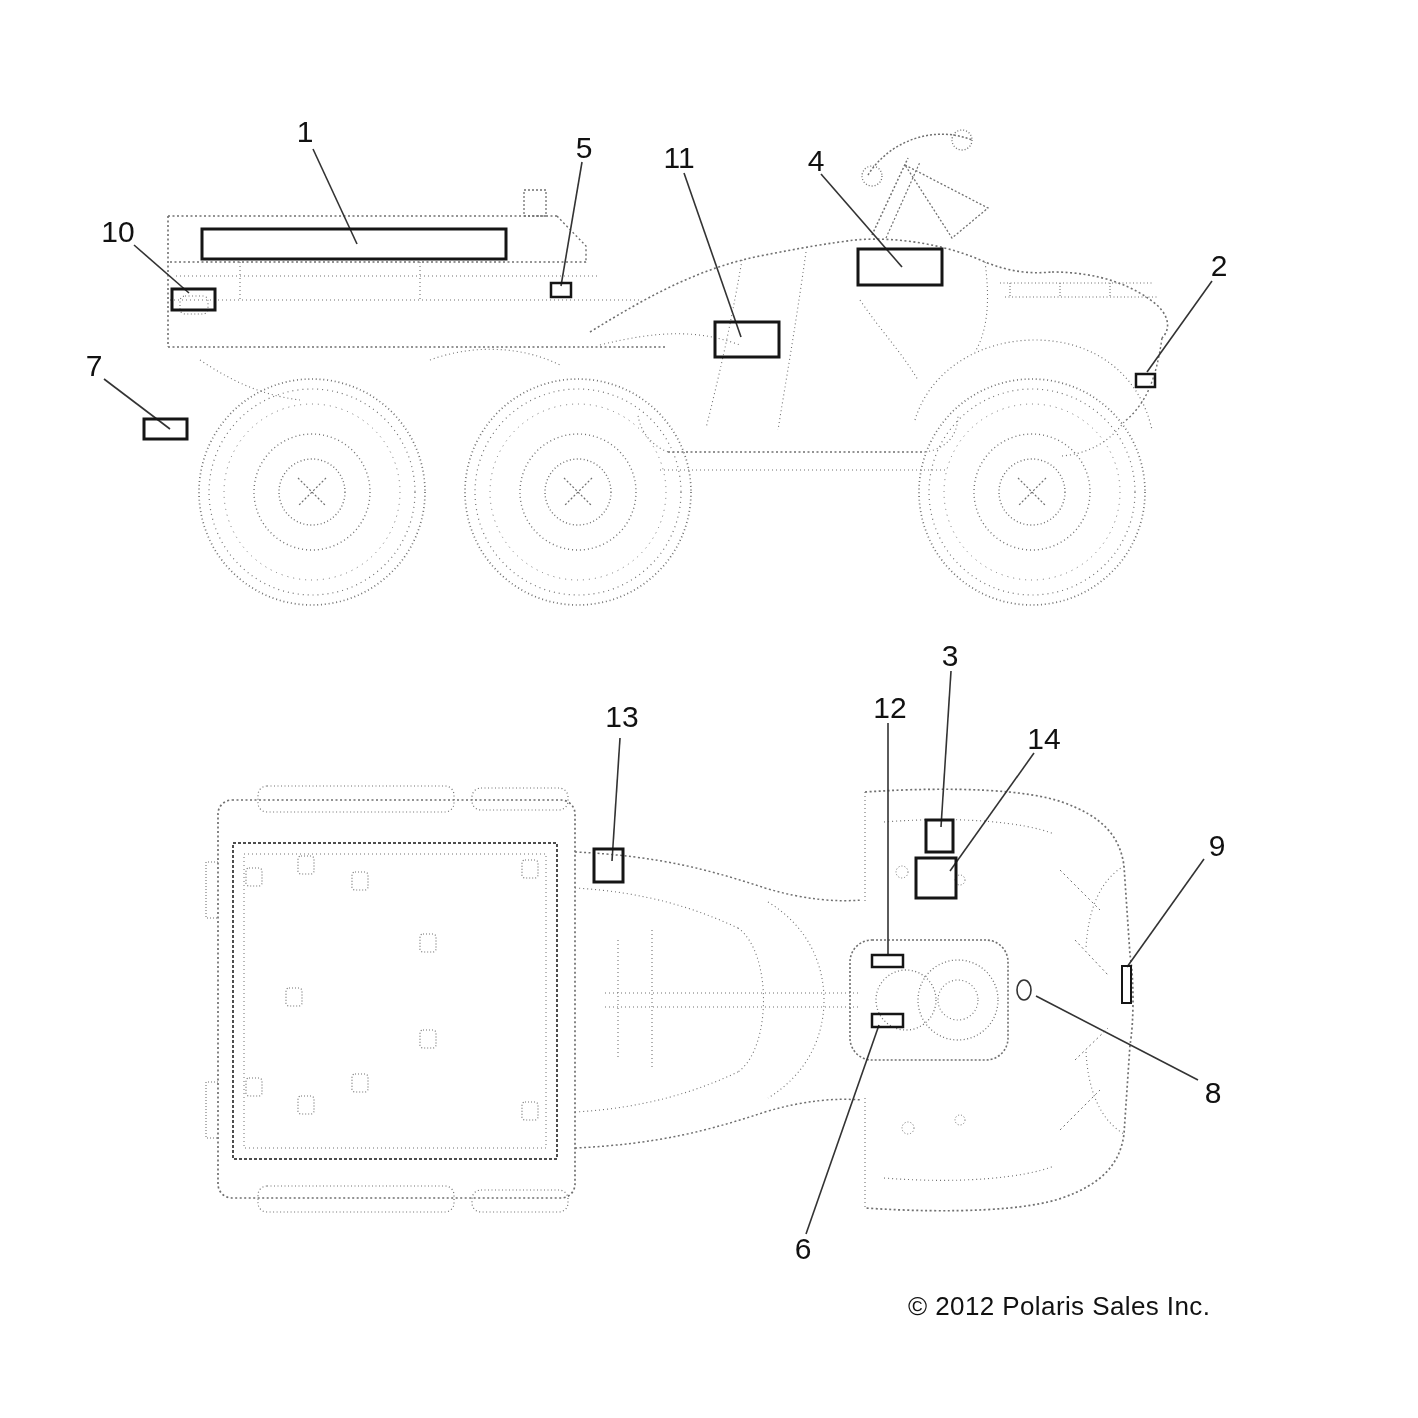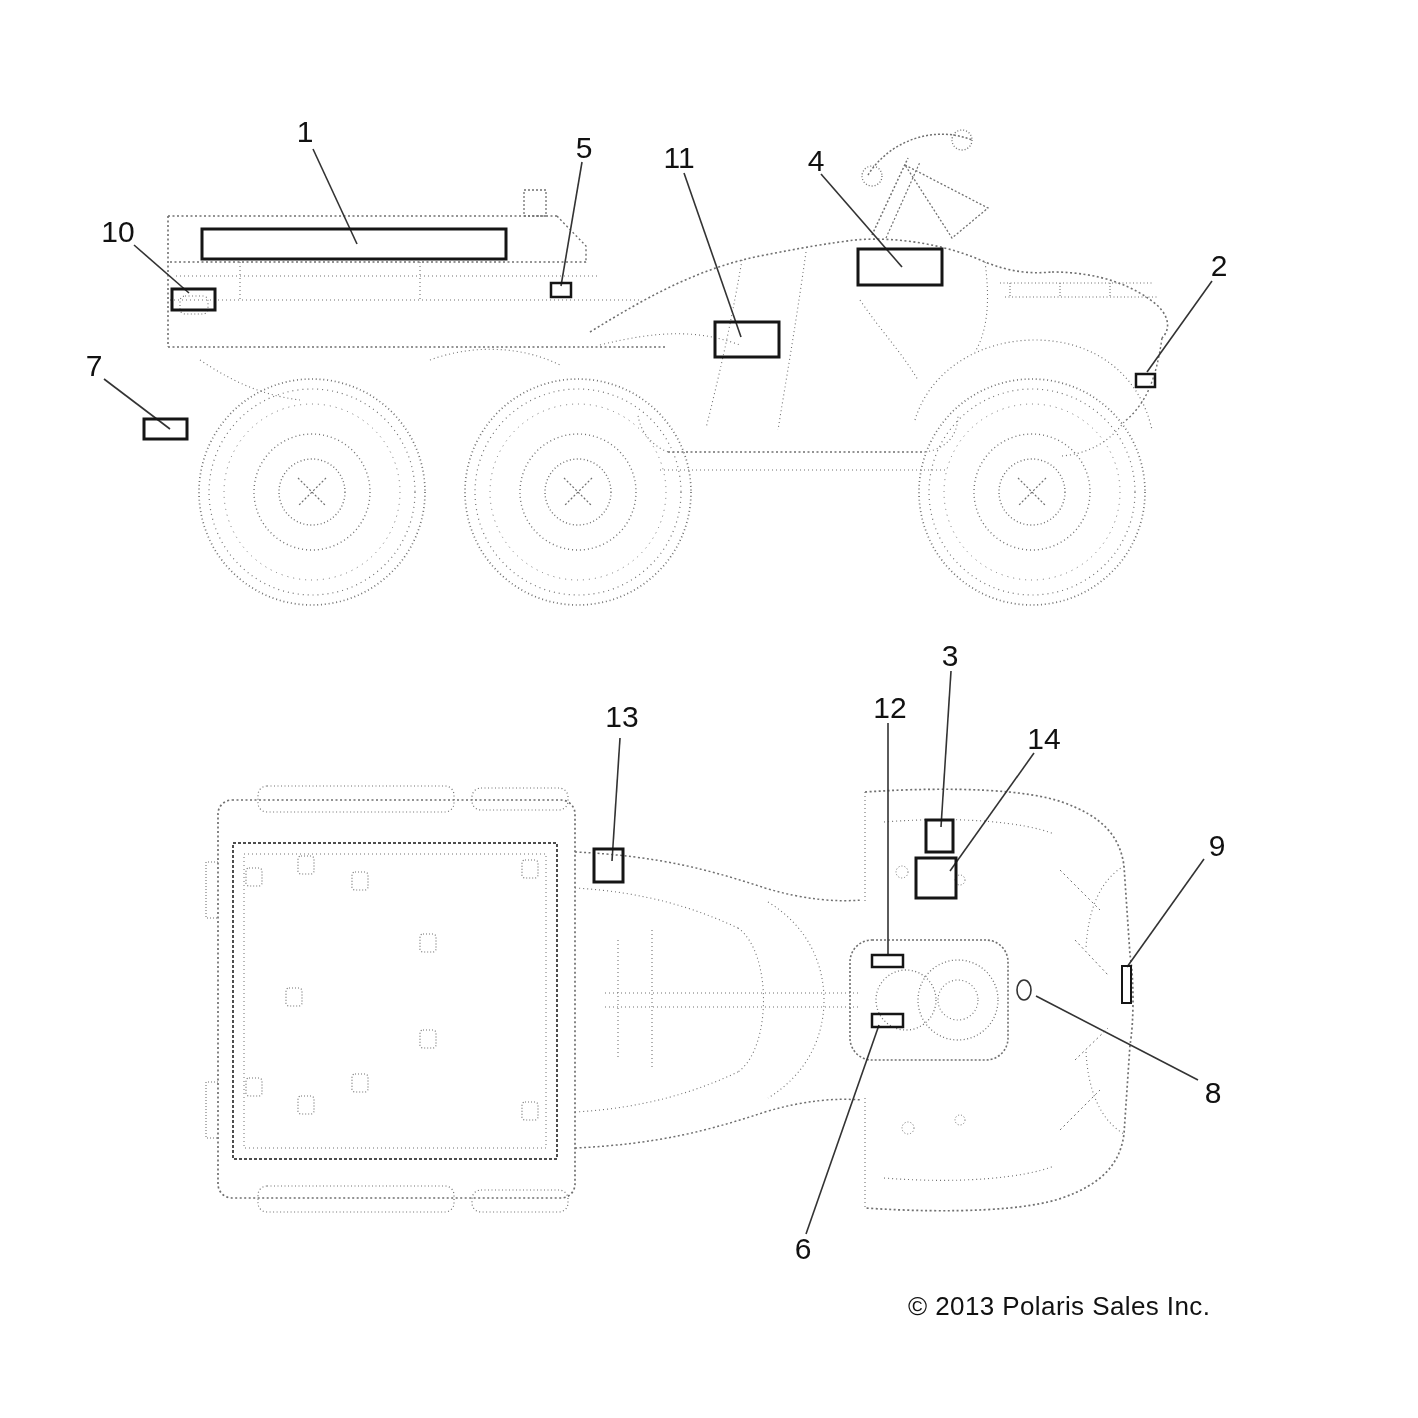--- a/index.html
+++ b/index.html
@@ -167,14 +167,14 @@
         <text x="803" y="1248" text-anchor="middle" dominant-baseline="central" fill="#111111" font-size="30" font-family="&quot;Liberation Sans&quot;, sans-serif">6</text>
         <line x1="1204" y1="859" x2="1127" y2="967" stroke="#333333" stroke-width="1.6"></line>
         <rect x="1122" y="966" width="9" height="37" fill="none" stroke="#151515" stroke-width="2"></rect>
         <text x="1217" y="845" text-anchor="middle" dominant-baseline="central" fill="#111111" font-size="30" font-family="&quot;Liberation Sans&quot;, sans-serif">9</text>
         <line x1="1198" y1="1080" x2="1036" y2="996" stroke="#333333" stroke-width="1.6"></line>
         <ellipse cx="1024" cy="990" rx="7" ry="10" fill="none" stroke="#333333" stroke-width="1.6"></ellipse>
         <text x="1213" y="1092" text-anchor="middle" dominant-baseline="central" fill="#111111" font-size="30" font-family="&quot;Liberation Sans&quot;, sans-serif">8</text>
       </g>
   </svg>
 
-  <div class="copyright">© 2013 Polaris Sales Inc.</div>
+  <div class="copyright">© 2012 Polaris Sales Inc.</div>
 </div>
 
 </body></html>

